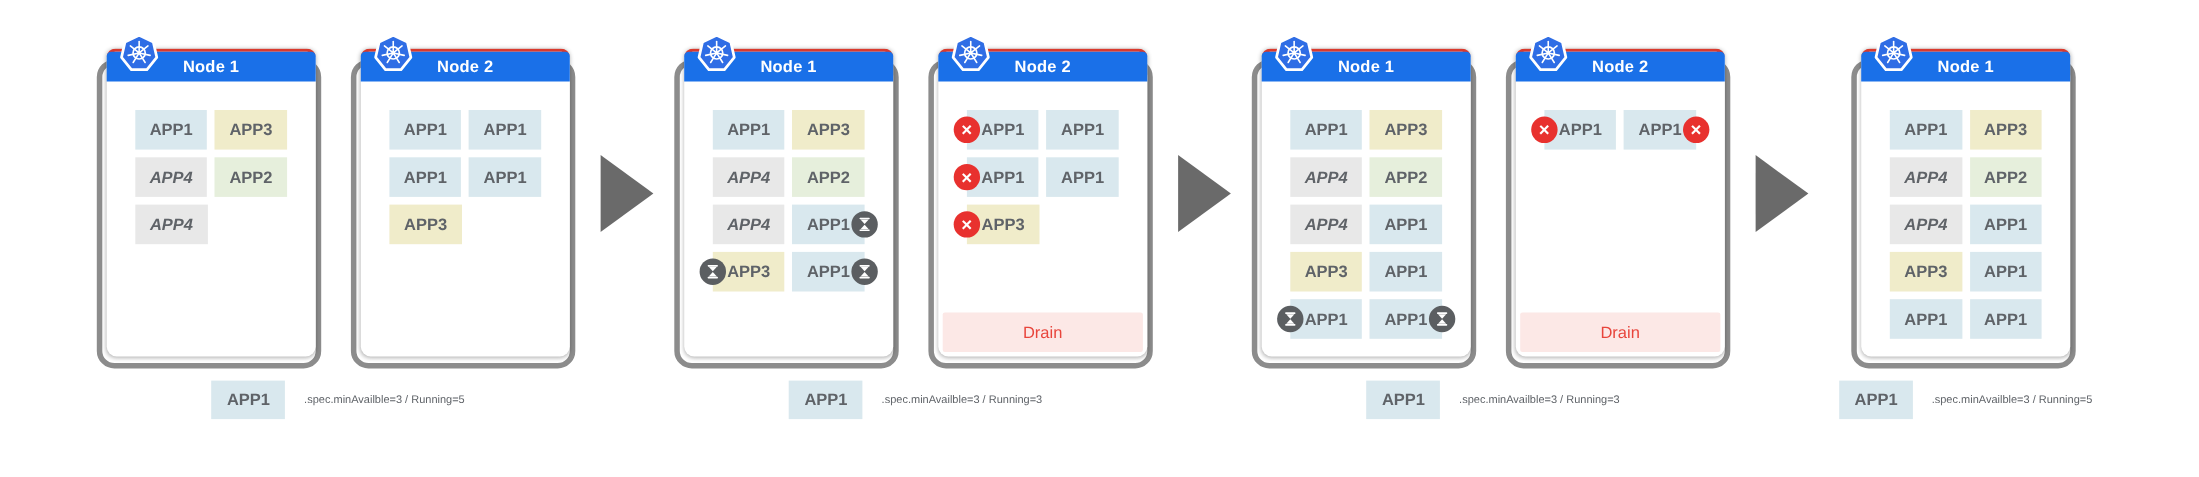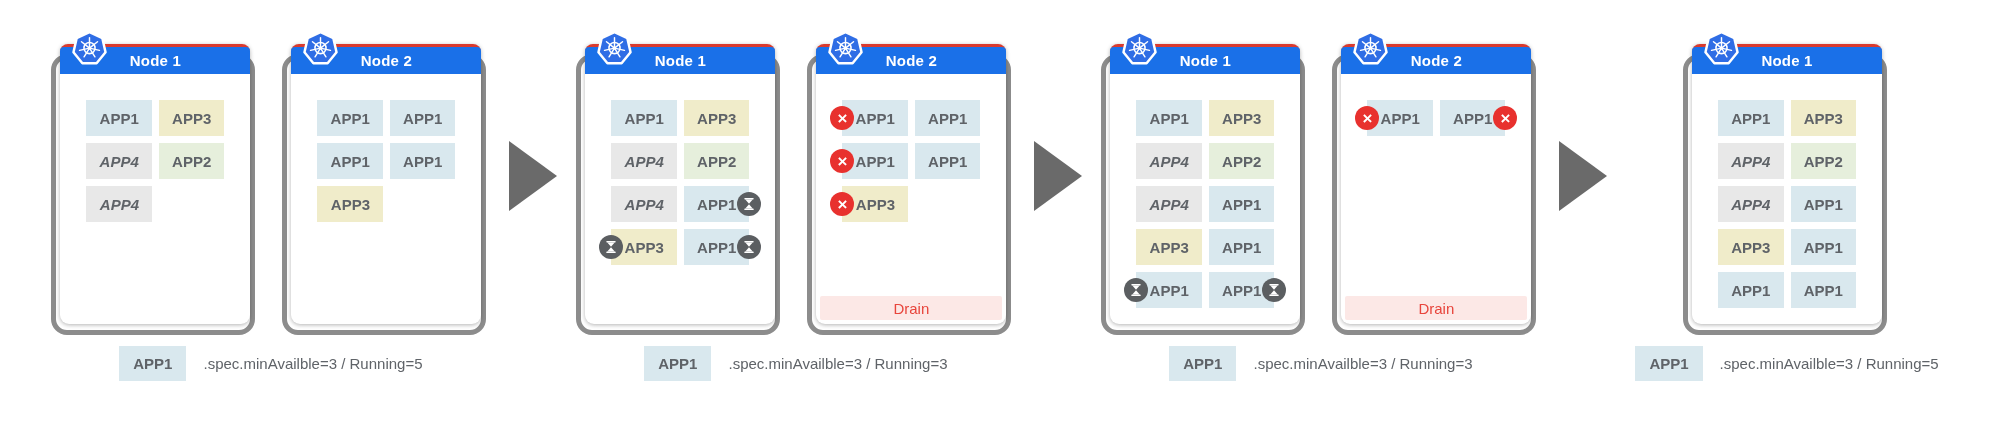--- a/index.html
+++ b/index.html
@@ -47,30 +47,30 @@
   .pod.app2{background:var(--app2-bg);}
   .pod.app3{background:var(--app3-bg);}
   .pod.app4{background:var(--app4-bg);font-style:italic;}
   .badge{position:absolute;top:50%;transform:translateY(-50%);width:24px;height:24px;
     border-radius:50%;display:flex;align-items:center;justify-content:center;z-index:4;}
   .badge.left{left:-12px;}
   .badge.right{right:-12px;}
   .badge.evicted{background:var(--evicted);color:#fff;font-weight:bold;
     font-size:17px;line-height:1;}
   .badge.terminating{background:var(--terminating);}
-  .drain{position:absolute;left:4px;right:4px;bottom:4px;height:24px;
+  .drain{position:absolute;left:4px;right:4px;bottom:4px;height:36px;
     background:var(--drain-bg);color:var(--drain-text);font-size:15px;
     display:flex;align-items:center;justify-content:center;border-radius:2px;z-index:2;margin-top:48px;}
   .arrow{width:0;height:0;border-top:35px solid transparent;
     border-bottom:35px solid transparent;border-left:48px solid var(--arrow);
     margin:97px 28px 0 28px;flex:0 0 auto;}
   .caption{display:flex;align-items:center;margin-top:22px;white-space:nowrap;}
   .caption-chip{background:var(--app1-bg);color:var(--pod-text);font-weight:bold;
     font-size:15px;padding:9px 14px;}
-  .caption-text{margin-left:17px;color:var(--caption);font-size:15px;}
+  .caption-text{margin-left:17px;color:var(--caption);font-size:10px;}
 </style>
 </head>
 <body>
 
 <div class="canvas" id="diagram">
     <div class="stage">
       <div class="nodes-row">
         <div class="node">
           <div class="bezel"></div>
           <div class="card">

